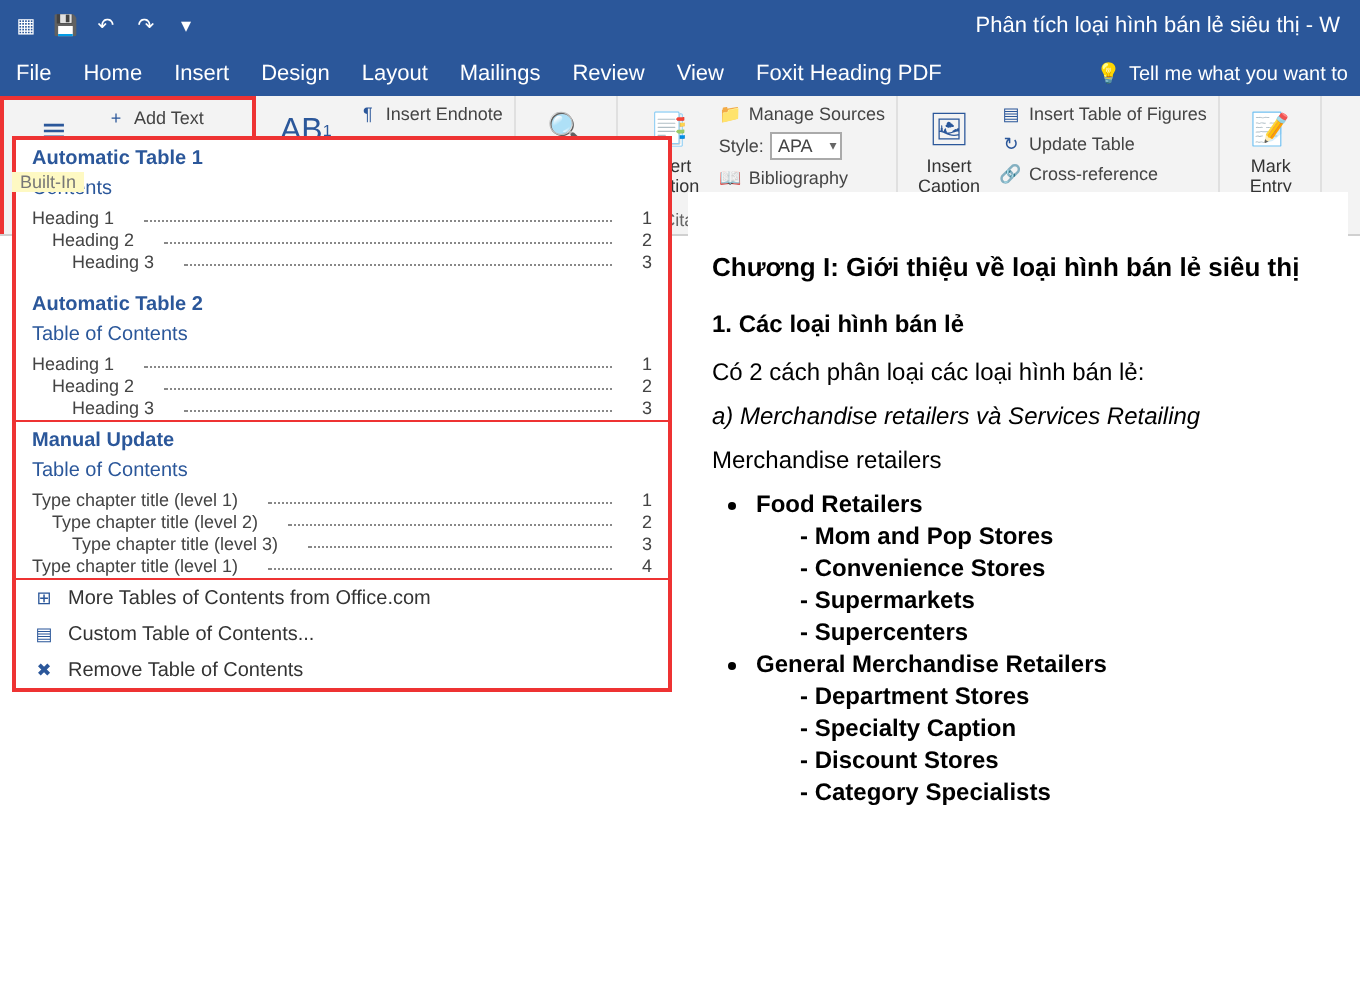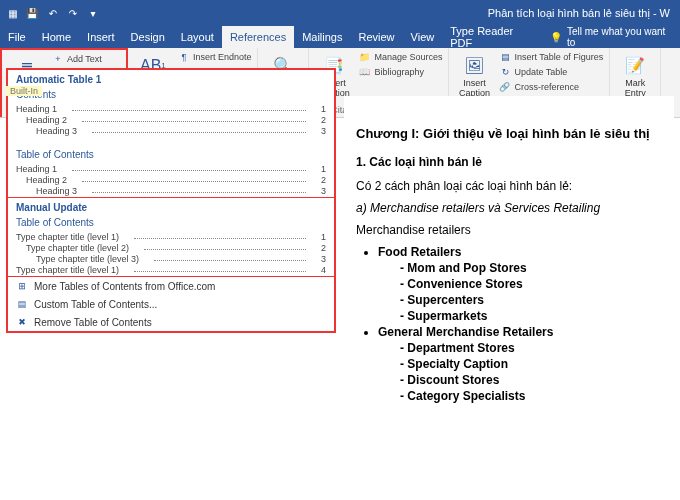--- a/index.html
+++ b/index.html
@@ -66,25 +66,24 @@
   </div>
   <div class="title-txt">Phân tích loại hình bán lẻ siêu thị - W</div>
 </div>
 
 <div class="tabbar">
   <div class="tab">File</div>
   <div class="tab">Home</div>
   <div class="tab">Insert</div>
   <div class="tab">Design</div>
   <div class="tab">Layout</div>
-  <div class="tab active">References</div>
   <div class="tab">Mailings</div>
   <div class="tab">Review</div>
   <div class="tab">View</div>
-  <div class="tab">Type Reader PDF</div>
+  <div class="tab">Foxit Heading PDF</div>
   <div class="tell">
     <span>💡</span>
     <span>Tell me what you want to</span>
   </div>
 </div>
 
 <div class="ribbon">
   <div class="grp" style="border:2px solid #e33; border-bottom:none;">
     <div class="grp-body">
       <div class="big-btn">
@@ -145,20 +144,26 @@
   <div class="grp">
     <div class="grp-body">
       <div class="big-btn">
         <div class="ic">📑</div>
         <span>Insert Citation</span>
       </div>
       <div class="mini-col">
         <div class="mini-btn">
             <span class="mini-ic">📁</span>
             <span>Manage Sources</span>
+          </div>
+        <div class="mini-btn">
+            <span>Style:</span> 
+            <span class="sel">
+              <span>APA</span>
+            </span>
           </div>
         <div class="mini-btn">
             <span class="mini-ic">📖</span>
             <span>Bibliography</span>
           </div>
       </div>
     </div>
     <div class="grp-label">Citations &amp; Bibliography</div>
   </div>
 
@@ -212,20 +217,21 @@
         <span class="lbl lv2">Heading 2</span>
         <span class="dots"></span>
         <span class="pg">2</span>
       </div>
     <div class="toc-row">
         <span class="lbl lv3">Heading 3</span>
         <span class="dots"></span>
         <span class="pg">3</span>
       </div>
     <div style="height:10px"></div>
+    <div class="dd-header">Automatic Table 2</div>
     <div class="dd-sub">Table of Contents</div>
     <div class="toc-row">
         <span class="lbl lv1">Heading 1</span>
         <span class="dots"></span>
         <span class="pg">1</span>
       </div>
     <div class="toc-row">
         <span class="lbl lv2">Heading 2</span>
         <span class="dots"></span>
         <span class="pg">2</span>
@@ -278,22 +284,22 @@
   <h1>Chương I: Giới thiệu về loại hình bán lẻ siêu thị</h1>
   <h2>1. Các loại hình bán lẻ</h2>
   <p>Có 2 cách phân loại các loại hình bán lẻ:</p>
   <p class="ital">a) Merchandise retailers và Services Retailing</p>
   <p>Merchandise retailers</p>
   <ul>
     <li><span>Food Retailers</span>
       <ul>
         <li>Mom and Pop Stores</li>
         <li>Convenience Stores</li>
+        <li>Supermarkets</li>
         <li>Supercenters</li>
-        <li>Supermarkets</li>
       </ul>
     </li>
     <li><span>General Merchandise Retailers</span>
       <ul>
         <li>Department Stores</li>
         <li>Specialty Caption</li>
         <li>Discount Stores</li>
         <li>Category Specialists</li>
       </ul>
     </li>

